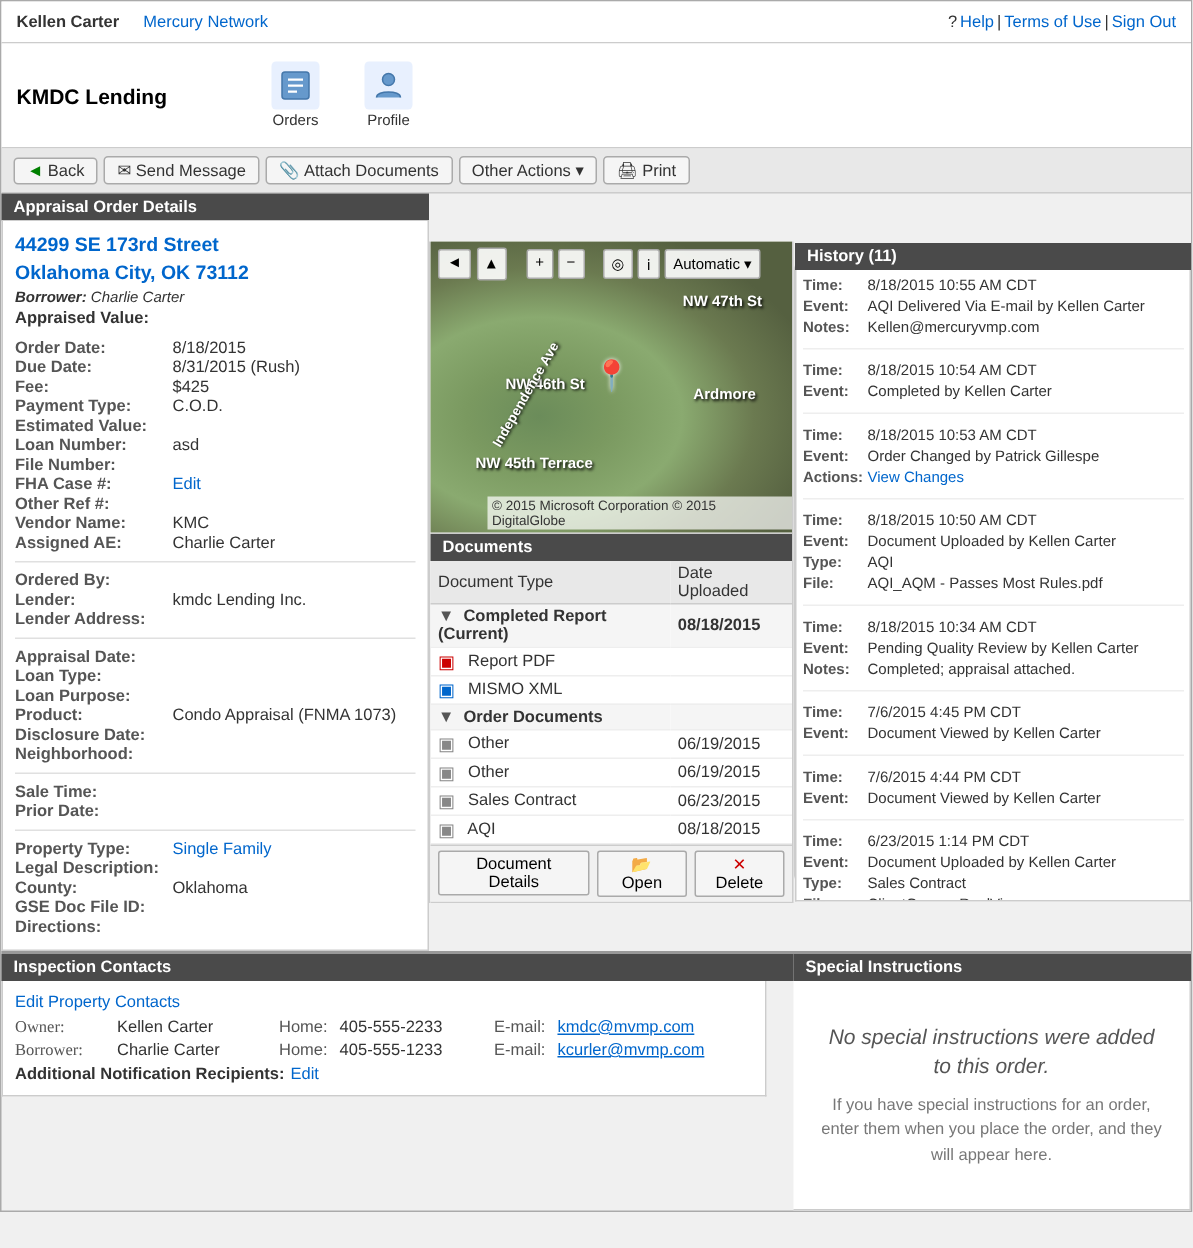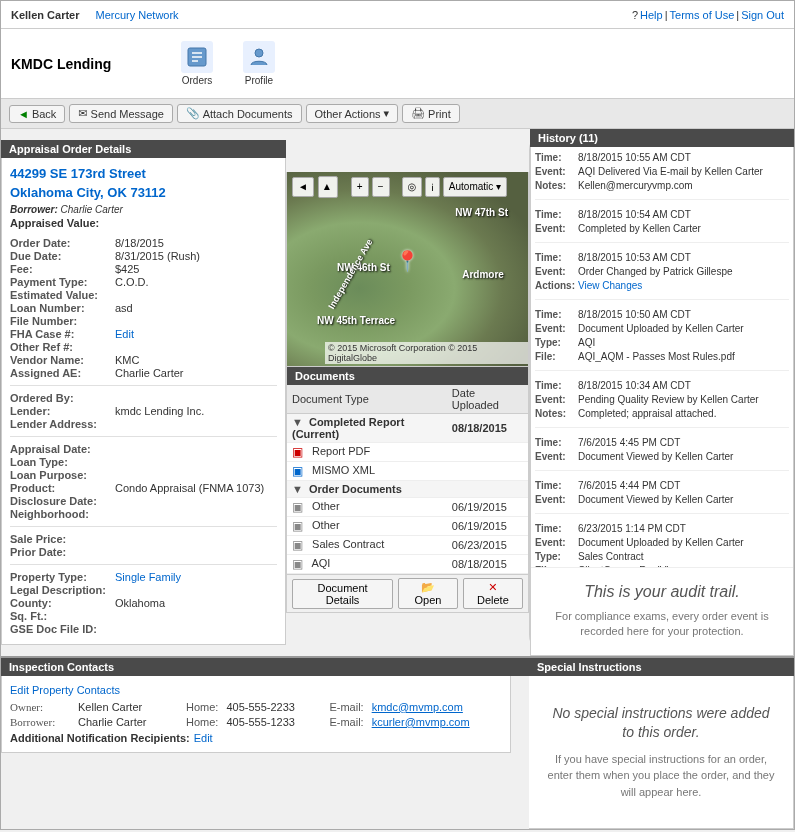--- a/index.html
+++ b/index.html
@@ -279,46 +279,46 @@
           <div class="detail-row">
               <span class="detail-label">Disclosure Date:</span>
               <span class="detail-value"></span>
             </div>
           <div class="detail-row">
               <span class="detail-label">Neighborhood:</span>
               <span class="detail-value"></span>
             </div>
           <div class="section-divider"></div>
           <div class="detail-row">
-              <span class="detail-label">Sale Price:</span>
+              <span class="detail-label">Sale Time:</span>
               <span class="detail-value"></span>
             </div>
           <div class="detail-row">
               <span class="detail-label">Prior Date:</span>
               <span class="detail-value"></span>
             </div>
           <div class="section-divider"></div>
           <div class="detail-row">
             <span class="detail-label">Property Type:</span>
             <span class="detail-value blue">Single Family</span>
           </div>
           <div class="detail-row">
               <span class="detail-label">Legal Description:</span>
               <span class="detail-value"></span>
             </div>
           <div class="detail-row">
               <span class="detail-label">County:</span>
               <span class="detail-value">Oklahoma</span>
             </div>
           <div class="detail-row">
-              <span class="detail-label">Sq. Ft.:</span>
-              <span class="detail-value"></span>
-            </div>
-          <div class="detail-row">
               <span class="detail-label">GSE Doc File ID:</span>
+              <span class="detail-value"></span>
+            </div>
+          <div class="detail-row">
+              <span class="detail-label">Directions:</span>
               <span class="detail-value"></span>
             </div>
         </div>
       </div>
     </div>
 
     <div class="center-panel">
 
       <div class="map-container">
         <div class="map-bg"></div>
@@ -546,24 +546,20 @@
                 <span class="history-label">Type:</span>
                 <span class="history-text">Sales Contract</span>
               </div>
             <div class="history-row">
                 <span class="history-label">File:</span>
                 <span class="history-text">ClientGroups.RealView.png</span>
               </div>
           </div>
 
         </div>
-        <div class="audit-trail">
-          <div class="audit-title">This is your audit trail.</div>
-          <div class="audit-desc">For compliance exams, every order event is recorded here for your protection.</div>
-        </div>
       </div>
     </div>
   </div>
 
   <div class="bottom-row">
 
     <div style="flex:1;">
       <div class="contacts-header">Inspection Contacts</div>
       <div class="inspection-contacts">
         <a class="contact-edit-link" href="#">Edit Property Contacts</a>

